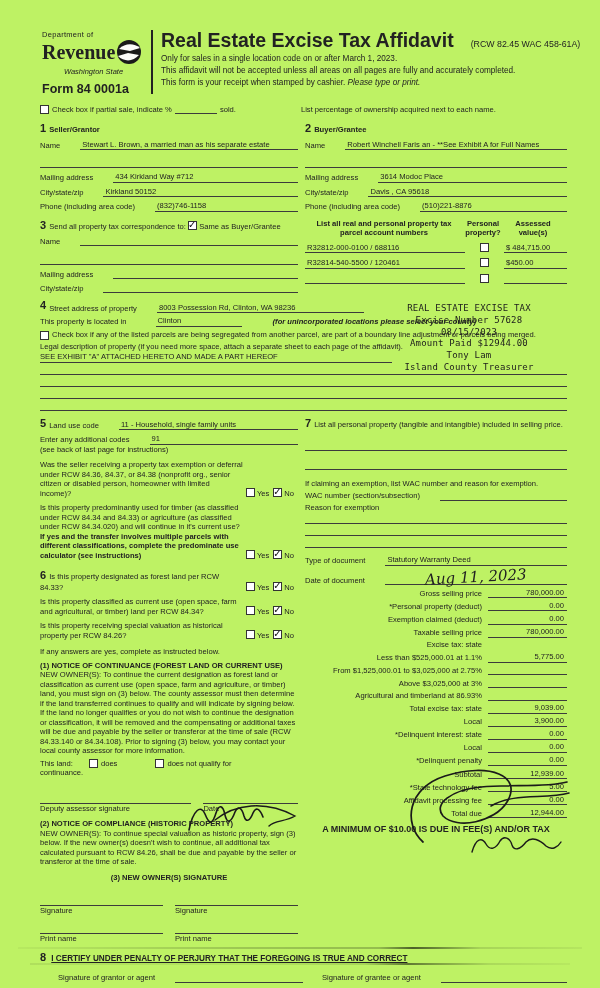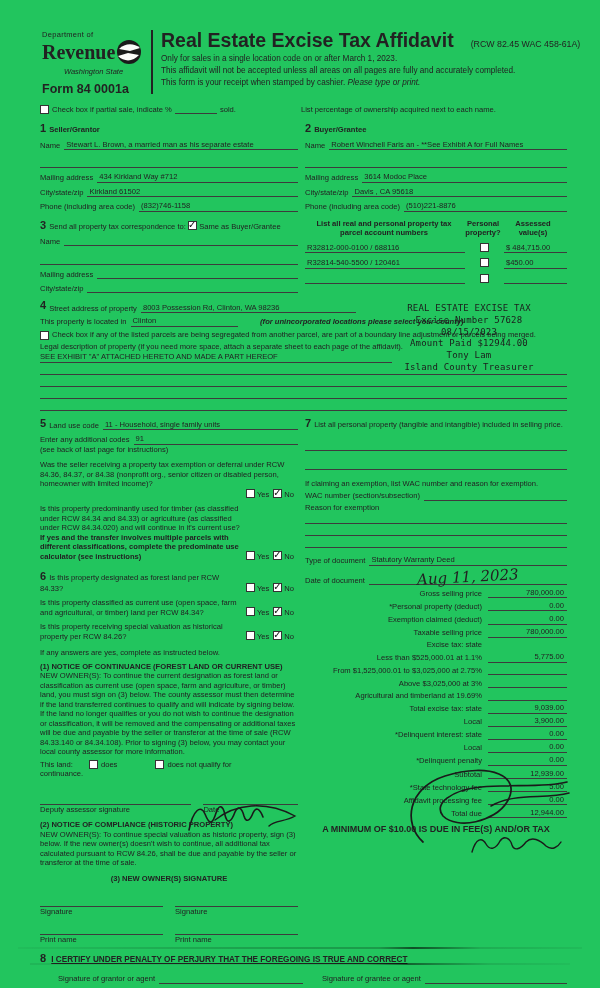--- a/index.html
+++ b/index.html
@@ -1,16 +1,16 @@
 <!DOCTYPE html>
 <html><head>
 <meta charset="utf-8">
 <style>
   html,body{margin:0;padding:0;background:#e8e8e6;}
-  .page{position:relative;width:600px;height:988px;background:#22c55e;margin:0 auto;
+  .page{position:relative;width:600px;height:988px;background:#bef264;margin:0 auto;
         font-family:"Liberation Sans",sans-serif;font-size:7.6px;line-height:1.25;color:#222;
         overflow:hidden;}
   .abs{position:absolute;}
   
   .hdr-dept{font-size:7.5px;letter-spacing:.3px;}
   .hdr-rev{font-family:"Liberation Serif",serif;font-weight:700;font-size:20px;line-height:1;}
   .hdr-state{font-style:italic;font-size:7.5px;margin:2px 0 0 22px;}
   .hdr-form{font-weight:700;font-size:12.5px;margin-top:5px;}
   .hdr-divider{position:absolute;left:151px;top:30px;height:64px;border-left:2px solid #222;}
   .title{font-weight:700;font-size:19.5px;line-height:1;display:inline;}
@@ -28,21 +28,21 @@
   .cb.on::after{content:"\2713";position:absolute;left:-1px;top:-3px;font-size:10px;color:#111;}
   .ynlbl{margin:0 4px 0 2px;}
   .yn{white-space:nowrap;margin-left:3px;}
   
   .fill{flex:1;border-bottom:1px solid #3c3c3c;min-height:9px;padding:0 2px;}
   .ln{border-bottom:1px solid #3c3c3c;min-height:9px;}
   .blankline{border-bottom:1px solid #3c3c3c;height:11px;}
   .sec-num{font-weight:700;font-size:11px;margin-right:3px;}
   .b{font-weight:700;}
   .fld{display:flex;align-items:flex-end;margin-top:4px;}
-  .fld .lab{white-space:nowrap;margin-right:4px;}
+  .fld .lab{white-space:nowrap;margin-right:20px;}
   
   .pc-head{display:flex;font-weight:700;text-align:center;}
   .pc-row{display:flex;align-items:flex-end;margin-top:5px;}
   .pc-parcel{width:158px;border-bottom:1px solid #3c3c3c;min-height:9px;padding:0 2px;}
   .pc-cbcol{width:40px;text-align:center;}
   .pc-val{width:60px;border-bottom:1px solid #3c3c3c;min-height:9px;padding:0 2px;}
   
   .stamp{position:absolute;left:385px;top:303px;width:168px;text-align:center;
          font-family:"DejaVu Sans Mono",monospace;font-size:9px;line-height:11.8px;
          color:#1c1c1c;letter-spacing:.2px;z-index:5;}
@@ -109,21 +109,21 @@
             <span class="lab">Name</span>
             <span class="fill">Stewart L. Brown, a married man as his separate estate</span>
           </div>
         <div class="blankline" style="margin-top:6px;"></div>
         <div class="fld">
             <span class="lab">Mailing address</span>
             <span class="fill">434 Kirkland Way #712</span>
           </div>
         <div class="fld">
             <span class="lab">City/state/zip</span>
-            <span class="fill">Kirkland 61502</span>
+            <span class="fill">Kirkland 50152</span>
           </div>
         <div class="fld">
             <span class="lab">Phone (including area code)</span>
             <span class="fill">(832)746-1158</span>
           </div>
       </div>
       <div class="colR">
         <div><span class="sec-num">2</span><span class="b">Buyer/Grantee</span></div>
         <div class="fld">
             <span class="lab">Name</span>
@@ -189,21 +189,21 @@
       </div>
     </div>
 
     <div>
       <div class="fld" style="margin-top:6px;">
         <span class="sec-num">4</span>
         <span class="lab">Street address of property</span>
         <span class="fill" style="max-width:250px;">8003 Possession Rd, Clinton, WA 98236</span>
         <span style="flex:1;"></span>
       </div>
-      <div class="fld" style="margin-top:3px;">
+      <div class="fld" style="margin-top:3px;gap:9px;">
         <span class="lab">This property is located in</span>
         <span class="fill" style="max-width:120px;">Clinton</span>
         <span class="b it" style="margin-left:22px;">(for unincorporated locations please select your county)</span>
         <span style="flex:1;"></span>
       </div>
       <div class="row" style="margin-top:3px;align-items:flex-start;">
         <span class="cb" style="margin-top:1px;"></span>
         <span style="margin-left:3px;">Check box if any of the listed parcels are being segregated from another parcel, are part of a boundary line adjustment or parcels being merged.</span>
       </div>
       <div style="margin-top:2px;">Legal description of property (if you need more space, attach a separate sheet to each page of the affidavit).</div>
@@ -221,21 +221,21 @@
           <span class="sec-num">5</span>
           <span class="lab">Land use code</span>
           <span class="fill">11 - Household, single family units</span>
         </div>
         <div class="fld">
             <span class="lab">Enter any additional codes</span>
             <span class="fill">91</span>
           </div>
         <div>(see back of last page for instructions)</div>
 
-        <div class="q" style="margin-top:6px;flex-direction:column;">
+        <div class="q" style="margin-top:6px;">
           <span class="qt">Was the seller receiving a property tax exemption or deferral under RCW 84.36, 84.37, or 84.38 (nonprofit org., senior citizen or disabled person, homeowner with limited income)?</span>
           <span class="yn">
             <span class="cb"></span><span class="ynlbl">Yes</span><span class="cb on"></span><span class="ynlbl">No</span>
           </span>
         </div>
         <div class="q" style="margin-top:5px;">
           <span class="qt"><span>Is this property predominantly used for timber (as classified under RCW 84.34 and 84.33) or agriculture (as classified under RCW 84.34.020) and will continue in it's current use?</span> <span class="b">If yes and the transfer involves multiple parcels with different classifications, complete the predominate use calculator (see instructions)</span></span>
           <span class="yn">
             <span class="cb"></span><span class="ynlbl">Yes</span><span class="cb on"></span><span class="ynlbl">No</span>
           </span>
@@ -358,21 +358,21 @@
           </div>
         <div class="mrow">
             <span class="mlabel">From $1,525,000.01 to $3,025,000 at 2.75%</span>
             <span class="mval"></span>
           </div>
         <div class="mrow">
             <span class="mlabel">Above $3,025,000 at 3%</span>
             <span class="mval"></span>
           </div>
         <div class="mrow">
-            <span class="mlabel">Agricultural and timberland at 19.69%</span>
+            <span class="mlabel">Agricultural and timberland at 86.93%</span>
             <span class="mval"></span>
           </div>
         <div class="mrow">
             <span class="mlabel">Total excise tax: state</span>
             <span class="mval">9,039.00</span>
           </div>
         <div class="mrow">
             <span class="mlabel">Local</span>
             <span class="mval">3,900.00</span>
           </div>

